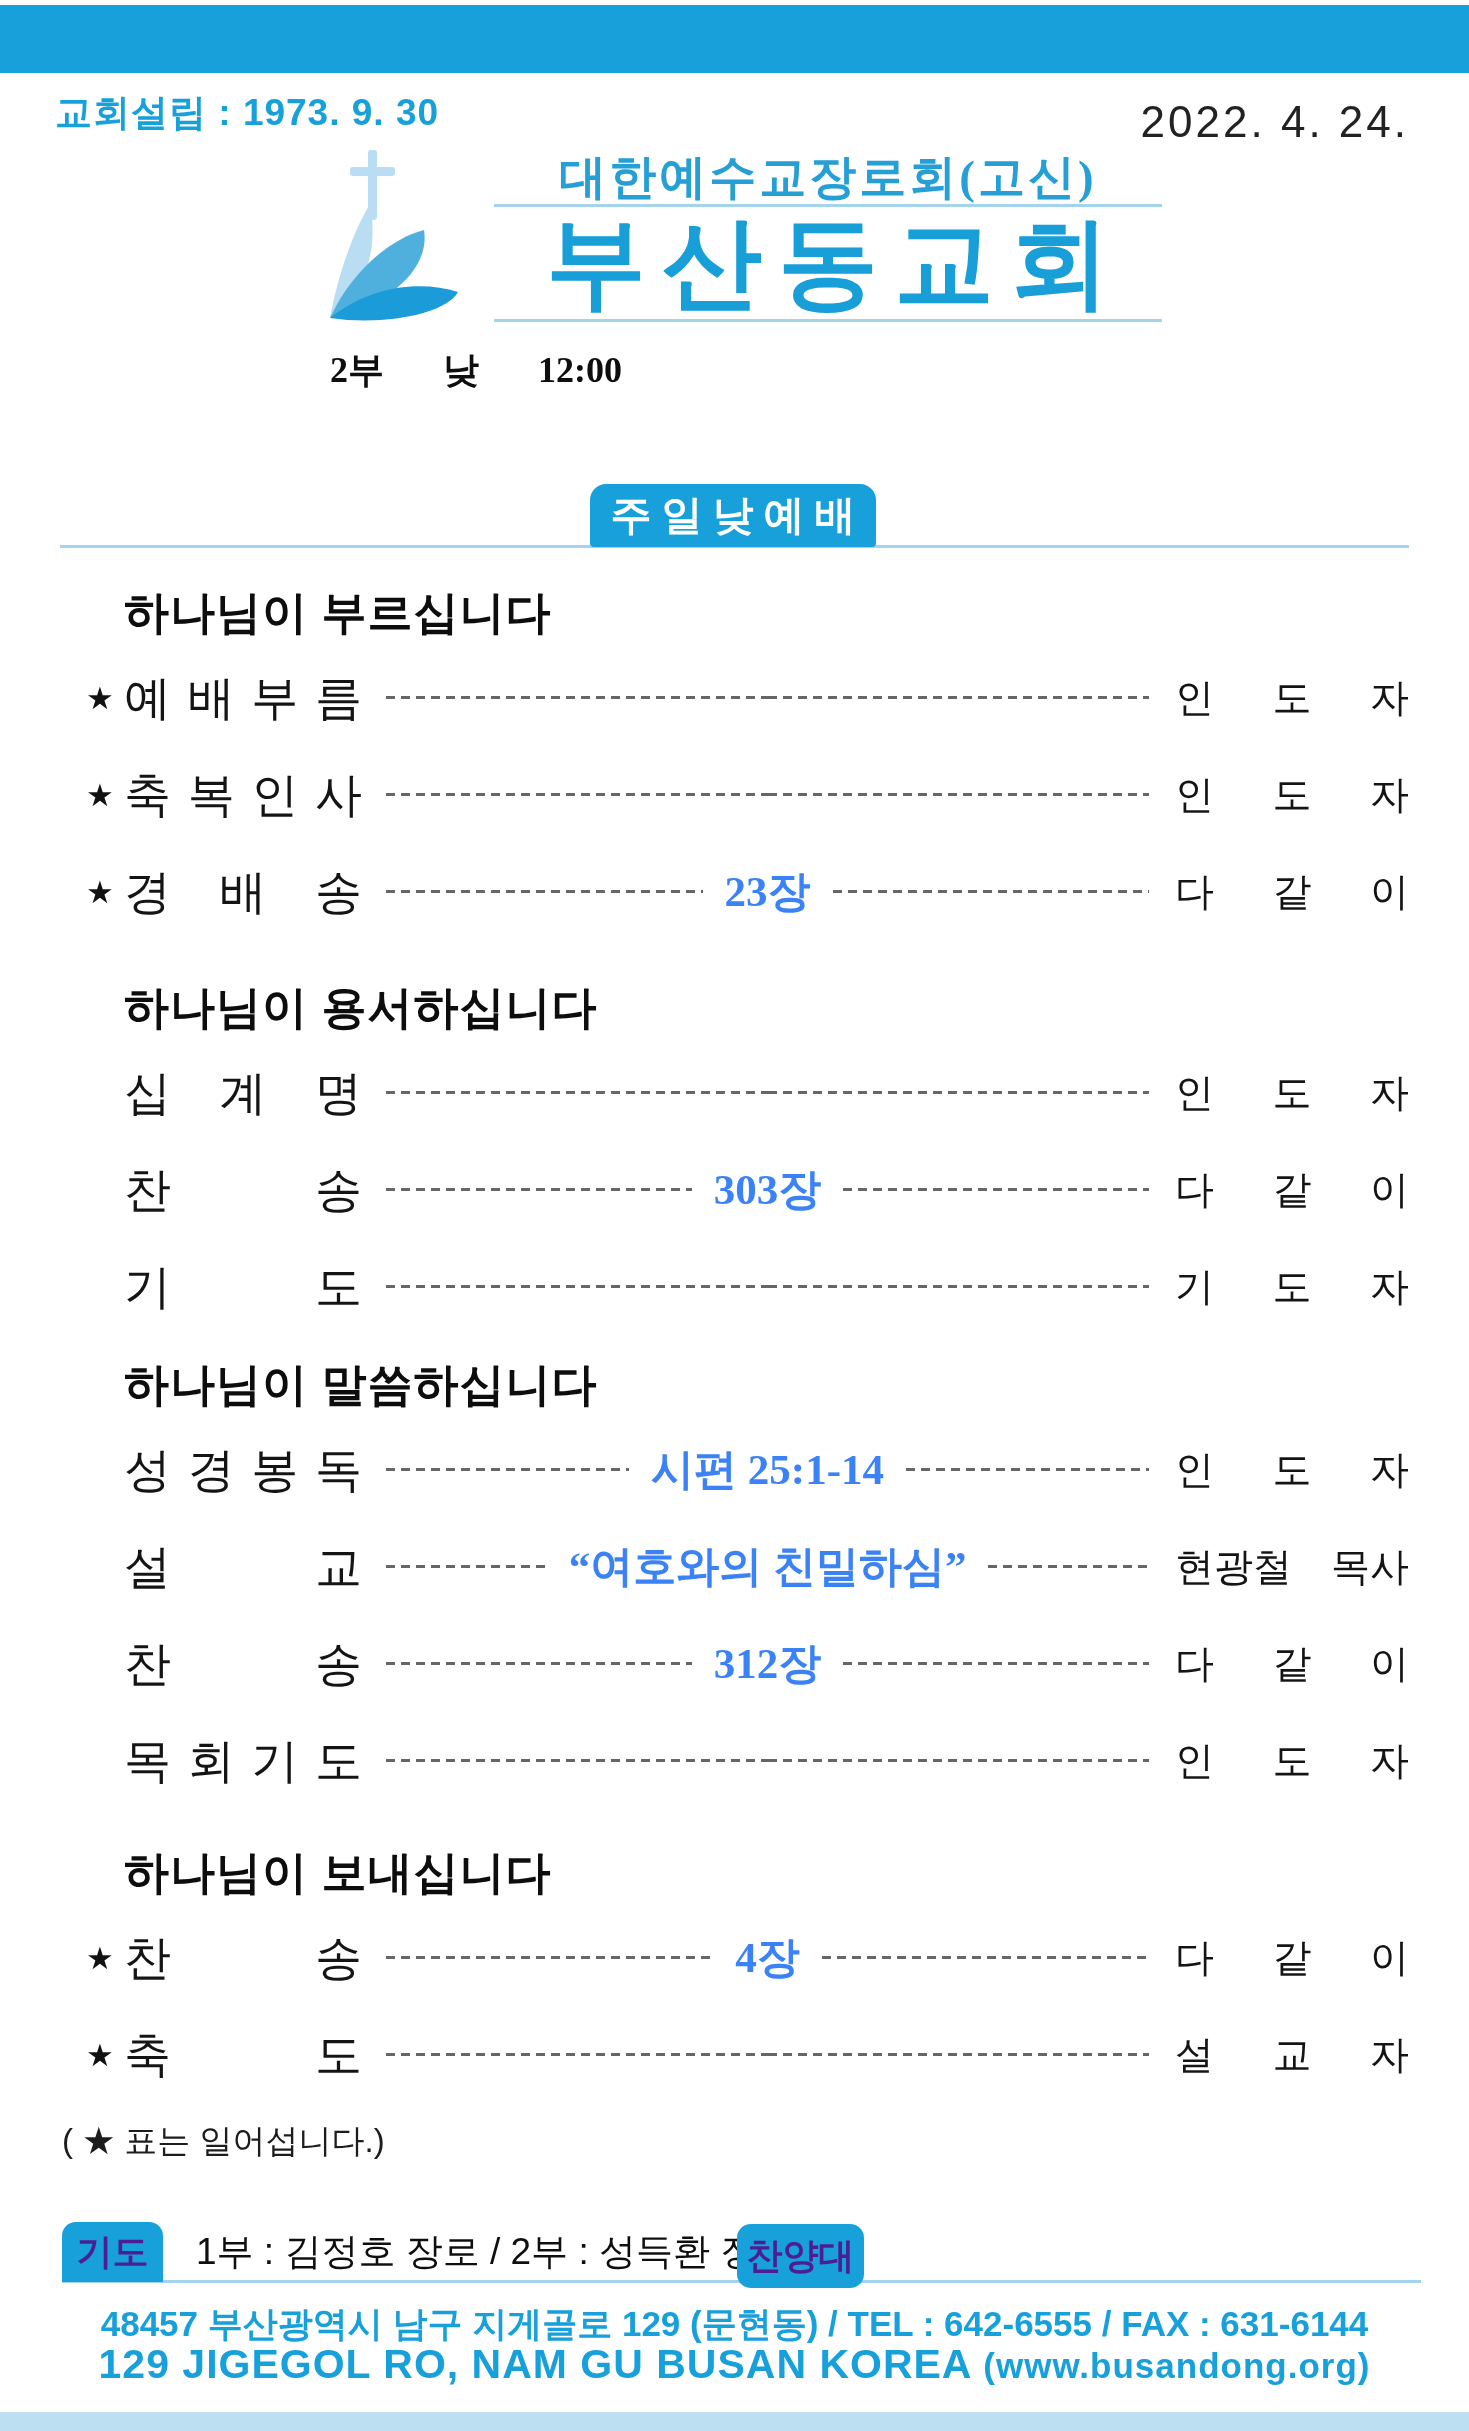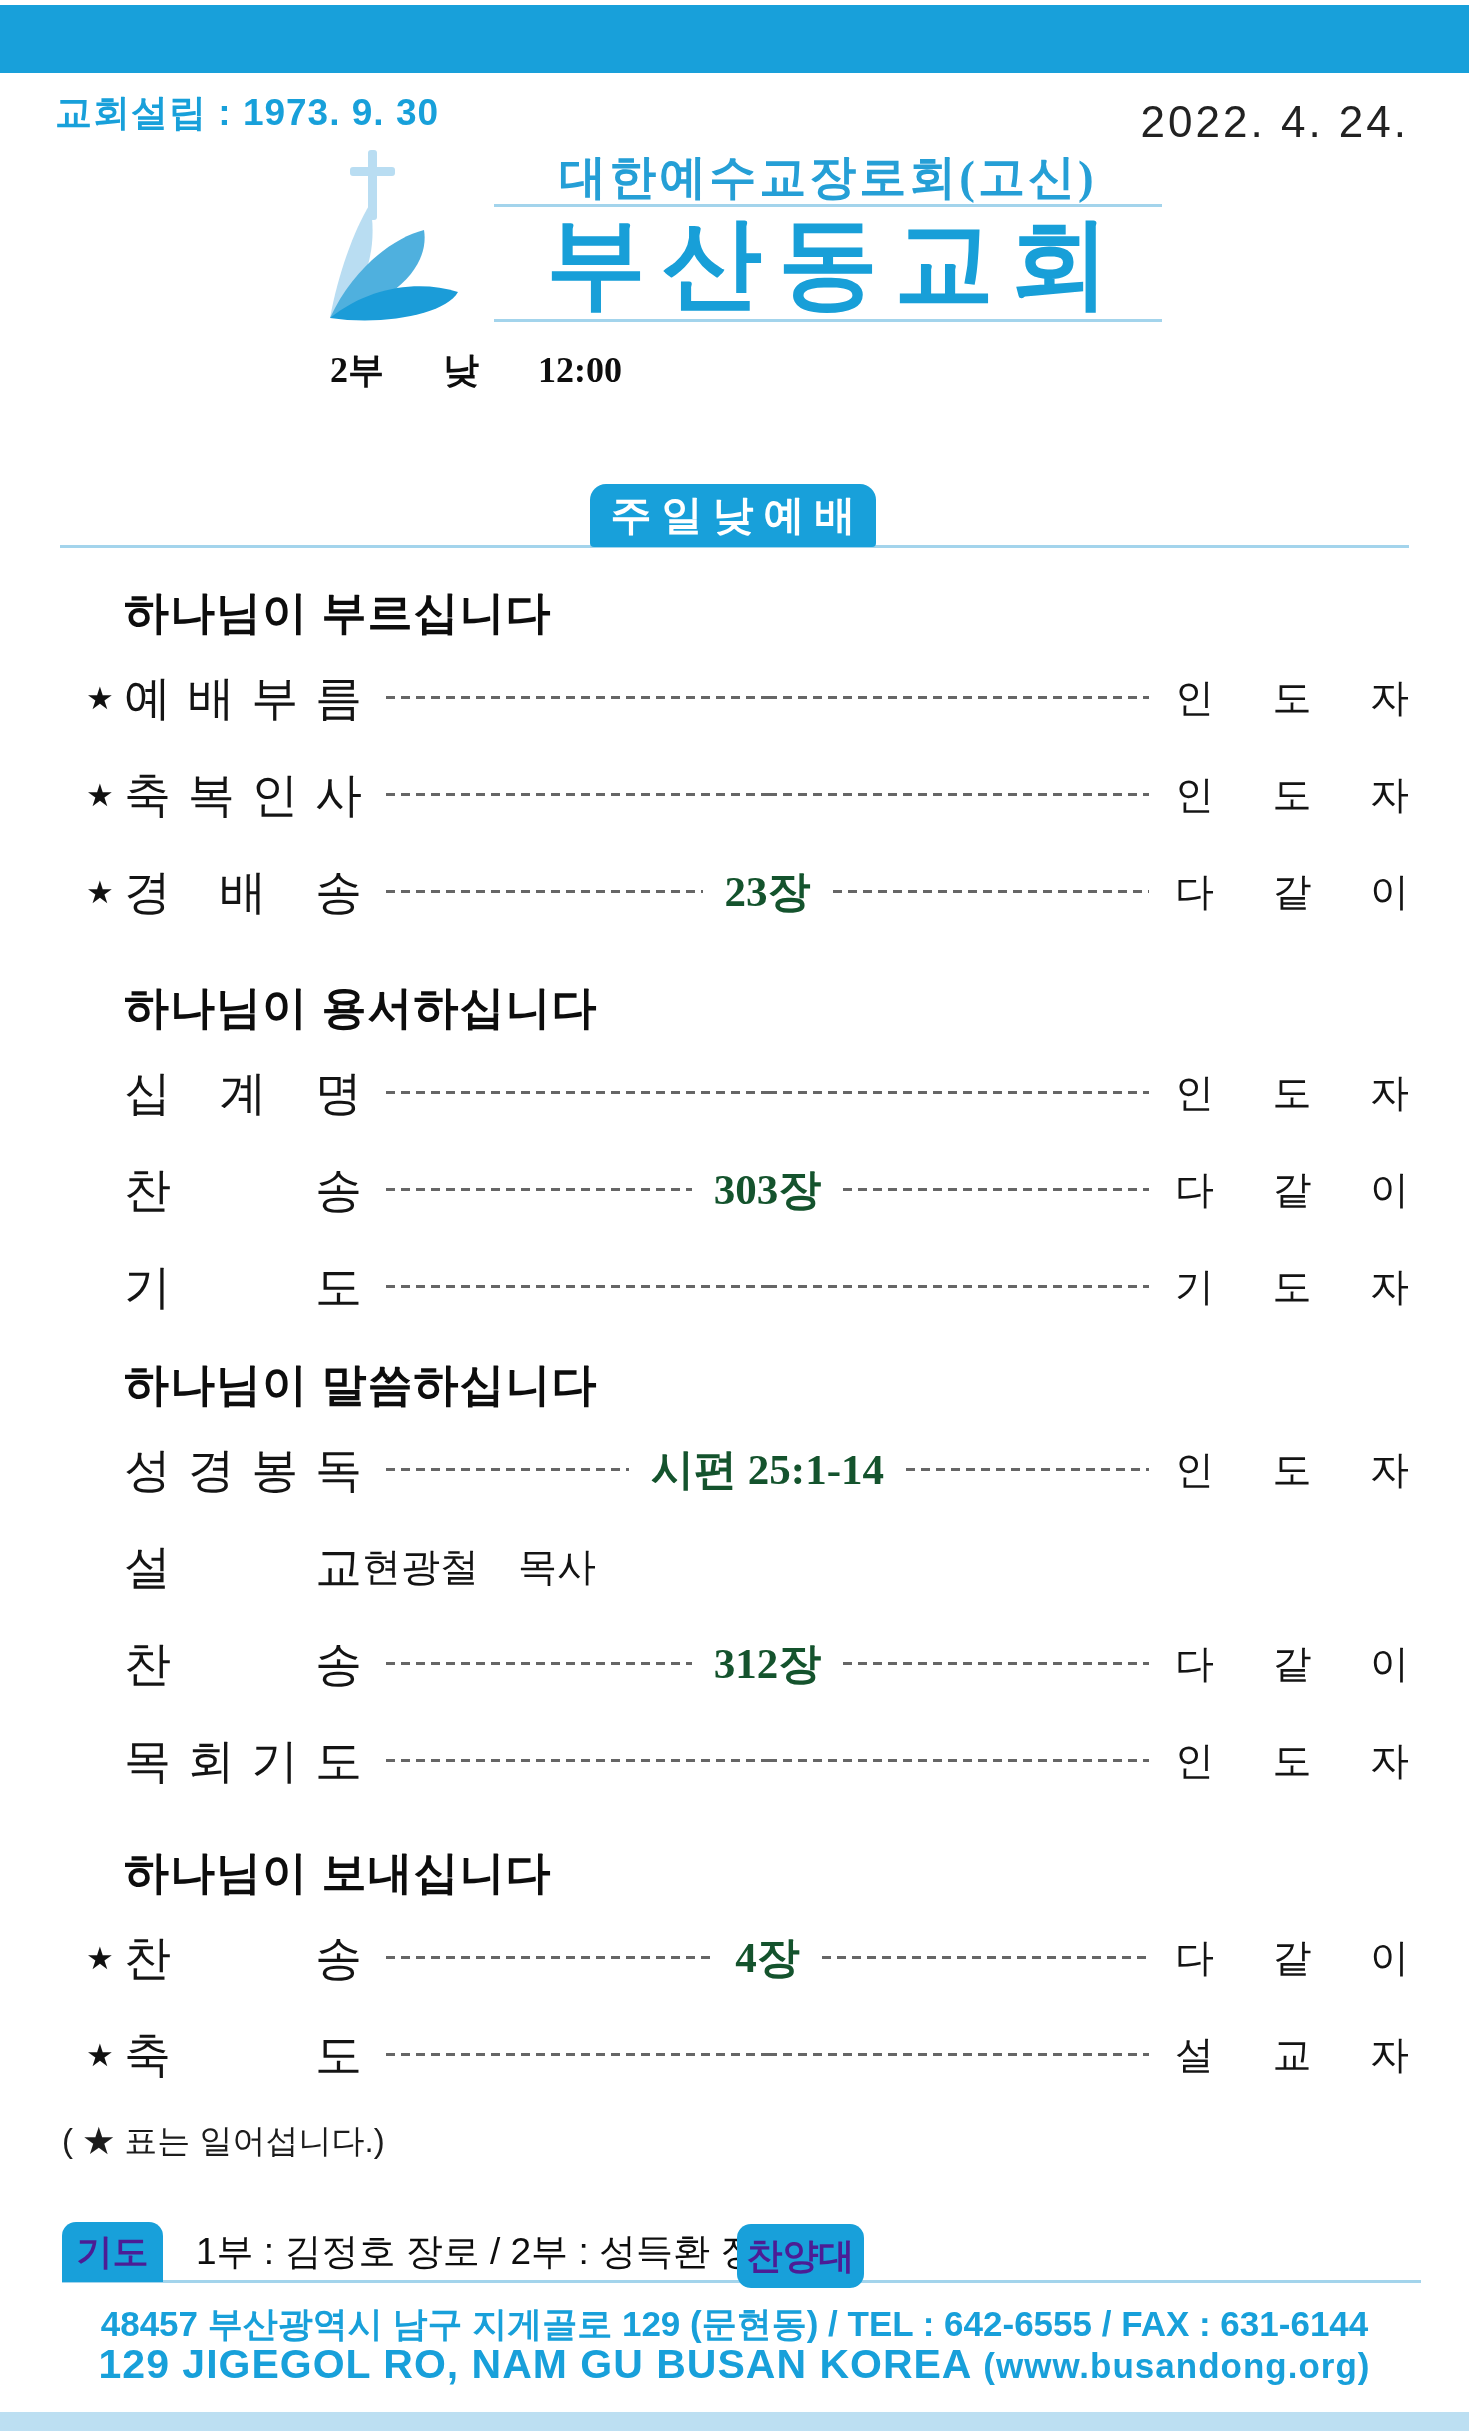--- a/index.html
+++ b/index.html
@@ -80,21 +80,21 @@
   .item {
     width:238px; flex:none; font-size:47px; font-weight:500; color:#141414;
     text-align:justify; text-align-last:justify; display:inline-block; line-height:46px;
   }
   .leader { flex:1; display:flex; align-items:center; margin:0 26px 0 24px; min-width:0; }
   .dash {
     flex:1; height:3px;
     background:repeating-linear-gradient(90deg,#666 0 9px,transparent 9px 15px);
   }
   .value {
-    font-family:"Liberation Serif", serif; font-size:43px; font-weight:700; color:#14532d;
+    font-family:"Liberation Serif", serif; font-size:43px; font-weight:700; color:#3b82f6;
     padding:0 22px; white-space:nowrap;
   }
   .value:empty { padding:0; }
   .role {
     width:234px; flex:none; font-size:39px; font-weight:500; color:#141414;
     text-align:justify; text-align-last:justify; display:inline-block; line-height:46px;
     white-space:nowrap;
   }
   .standing-note { margin:16px 0 0 2px; font-size:33px; font-weight:400; color:#1c1c1c; }
 
@@ -230,20 +230,25 @@
         <span class="leader">
             <span class="dash"></span>
             <span class="value">시편 25:1-14</span>
             <span class="dash"></span>
           </span>
         <span class="role">인 도 자</span>
       </div>
       <div class="order-row">
         <span class="star"></span>
         <span class="item">설 교</span>
+        <span class="leader">
+            <span class="dash"></span>
+            <span class="value">“여호와의 친밀하심”</span>
+            <span class="dash"></span>
+          </span>
         <span class="role">현광철 목사</span>
       </div>
       <div class="order-row">
         <span class="star"></span>
         <span class="item">찬 송</span>
         <span class="leader">
             <span class="dash"></span>
             <span class="value">312장</span>
             <span class="dash"></span>
           </span>

